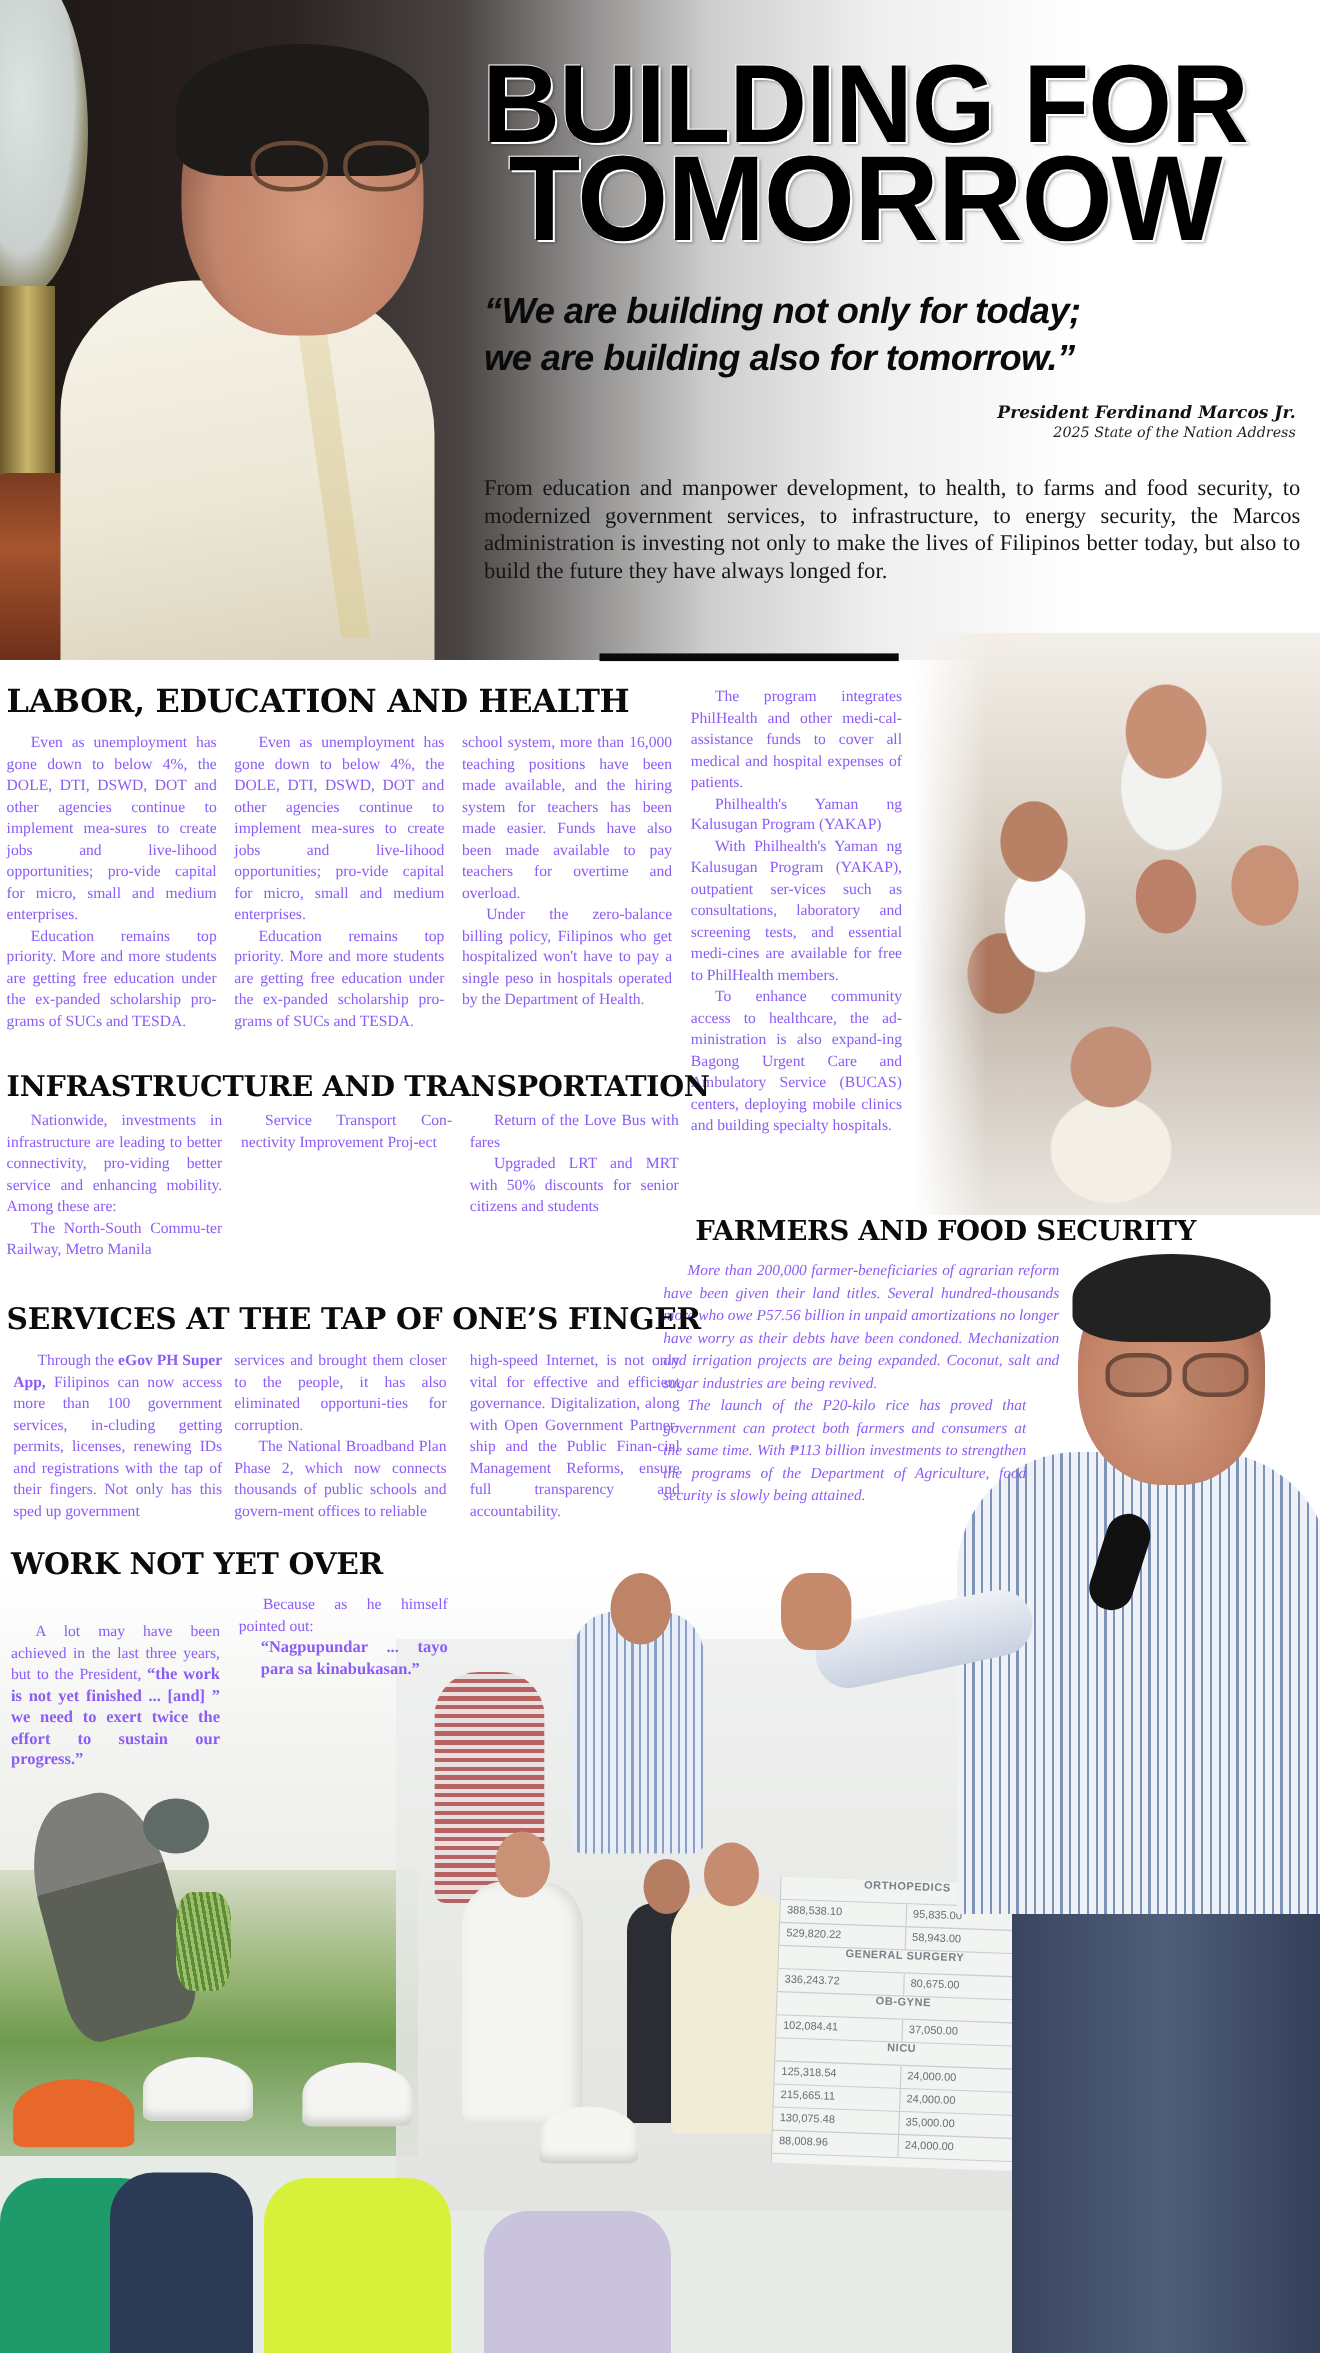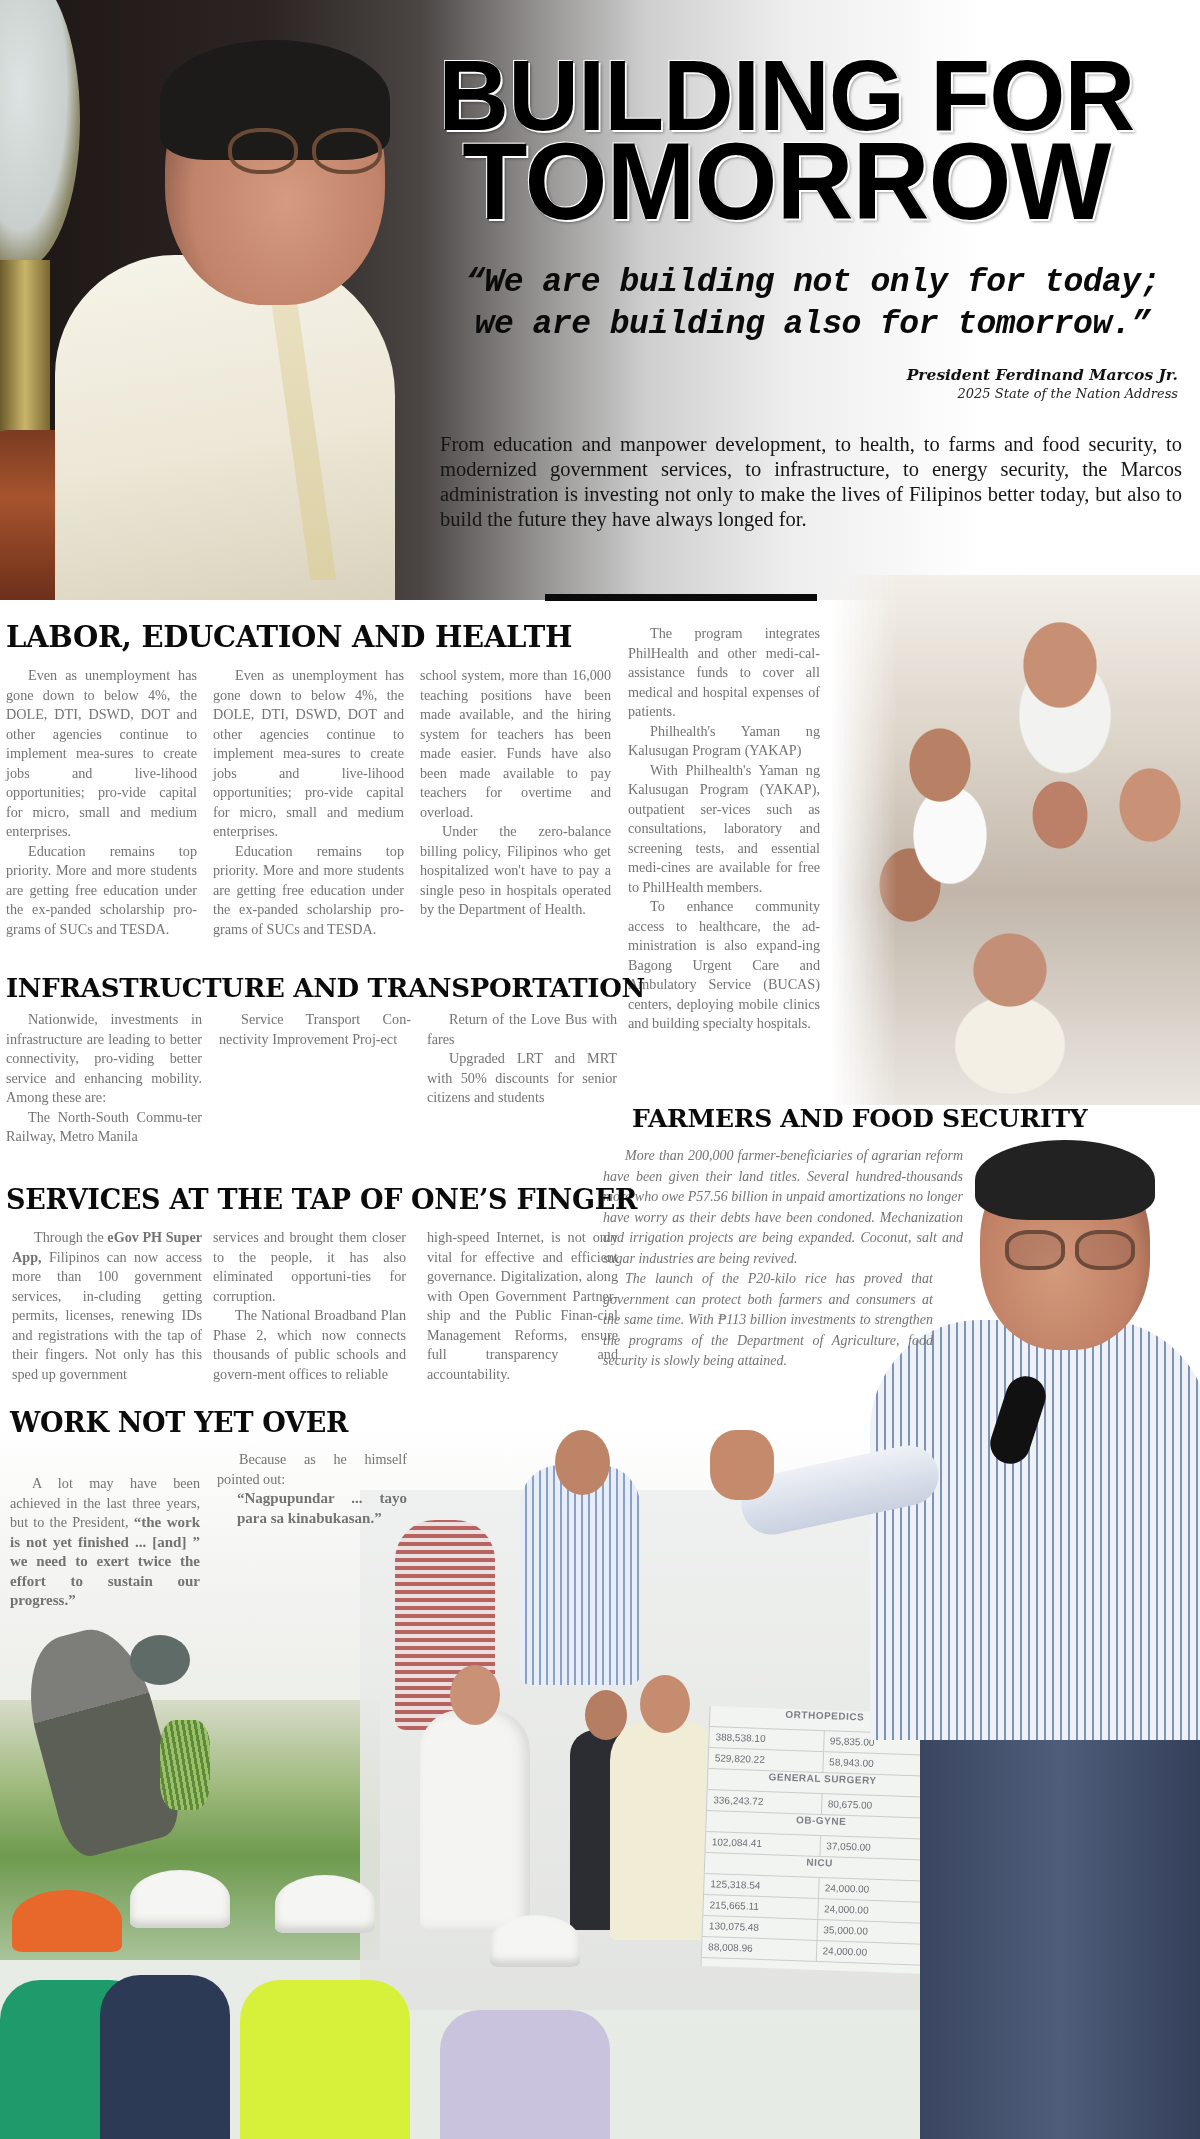--- a/index.html
+++ b/index.html
@@ -28,22 +28,22 @@
     border-radius: 120px 140px 0 0;
     background: linear-gradient(170deg, #f6f3e9 0%, #ece7d6 55%, #d9d2bd 100%); }
   .barong-collar { position: absolute; left: 290px; top: 290px; width: 26px; height: 290px;
     background: linear-gradient(180deg, #eae1c2, #dcd0a5); transform: skewX(8deg); }
 
   .headline { position: absolute; left: 408px; top: 52px; width: 780px;
     font-family: "Liberation Sans", sans-serif; font-weight: 900; color: #000;
     font-size: 101px; line-height: 86px; letter-spacing: -1px; text-align: center;
     text-shadow: 2px 2px 0 #fff, -1px -1px 0 #fff, 3px 3px 3px rgba(0,0,0,.35);
     transform: scaleX(0.97); transform-origin: left top; }
-  .quote { position: absolute; left: 440px; top: 262px; width: 745px; text-align: center;
-    font-family: Liberation Mono, monospace; font-style: italic; font-weight: bold;
+  .quote { position: absolute; left: 440px; top: 262px; width: 745px; text-align: left;
+    font-family: Liberation Sans, sans-serif; font-style: italic; font-weight: bold;
     font-size: 33px; line-height: 42px; color: #0a0a0a; letter-spacing: -0.5px; }
   .attrib-name { position: absolute; right: 22px; top: 365px; font-style: italic; font-weight: bold;
     font-size: 15.5px; color: #111; }
   .attrib-event { position: absolute; right: 22px; top: 386px; font-style: italic;
     font-size: 13px; color: #222; }
   .intro { position: absolute; left: 440px; top: 432px; width: 742px;
     font-family: "Liberation Serif", serif; font-size: 20.5px; line-height: 25px;
     text-align: justify; color: #151515; }
 
   
@@ -113,21 +113,21 @@
 
   .hardhats { position: absolute; left: 0; top: 440px; width: 640px; height: 269px; }
   .hh { position: absolute; border-radius: 50% 50% 10% 10%; }
   .worker { position: absolute; border-radius: 40px 40px 0 0; }
 
   
   .rule { position: absolute; left: 545px; top: 594px; width: 272px; height: 7px; background: #0a0a0a; }
   .section-title { position: absolute; font-family: "DejaVu Serif", serif; font-weight: bold; color: #0b0b0b;
     white-space: nowrap; letter-spacing: -0.3px; }
   .col { position: absolute; font-family: "Liberation Serif", serif; font-size: 14.2px; line-height: 19.5px;
-    text-align: justify; color: #737373; hyphens: manual; }
+    text-align: justify; color: #8b5cf6; hyphens: manual; }
   .col p { text-indent: 22px; }
   .col p.b { font-weight: bold; text-indent: 0; margin-left: 20px; }
   .col strong { font-weight: bold; }
 </style>
 </head>
 <body>
 
 <section class="hero">
   <div class="hero-photo">
     <div class="seal"></div>

